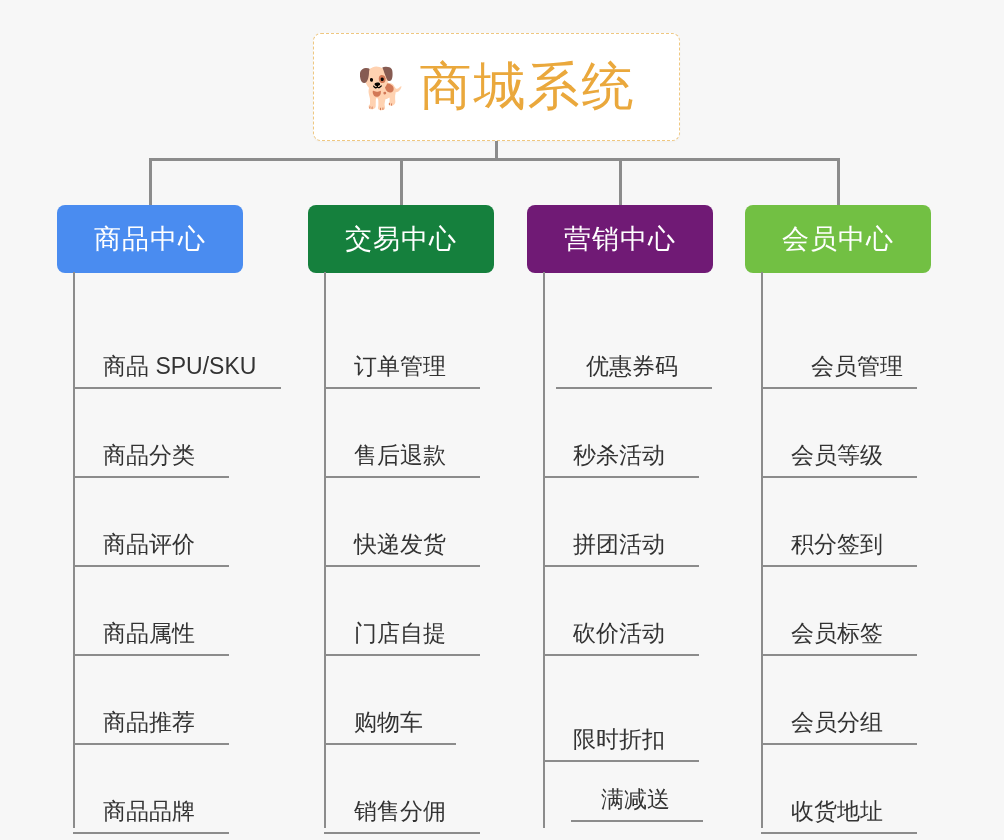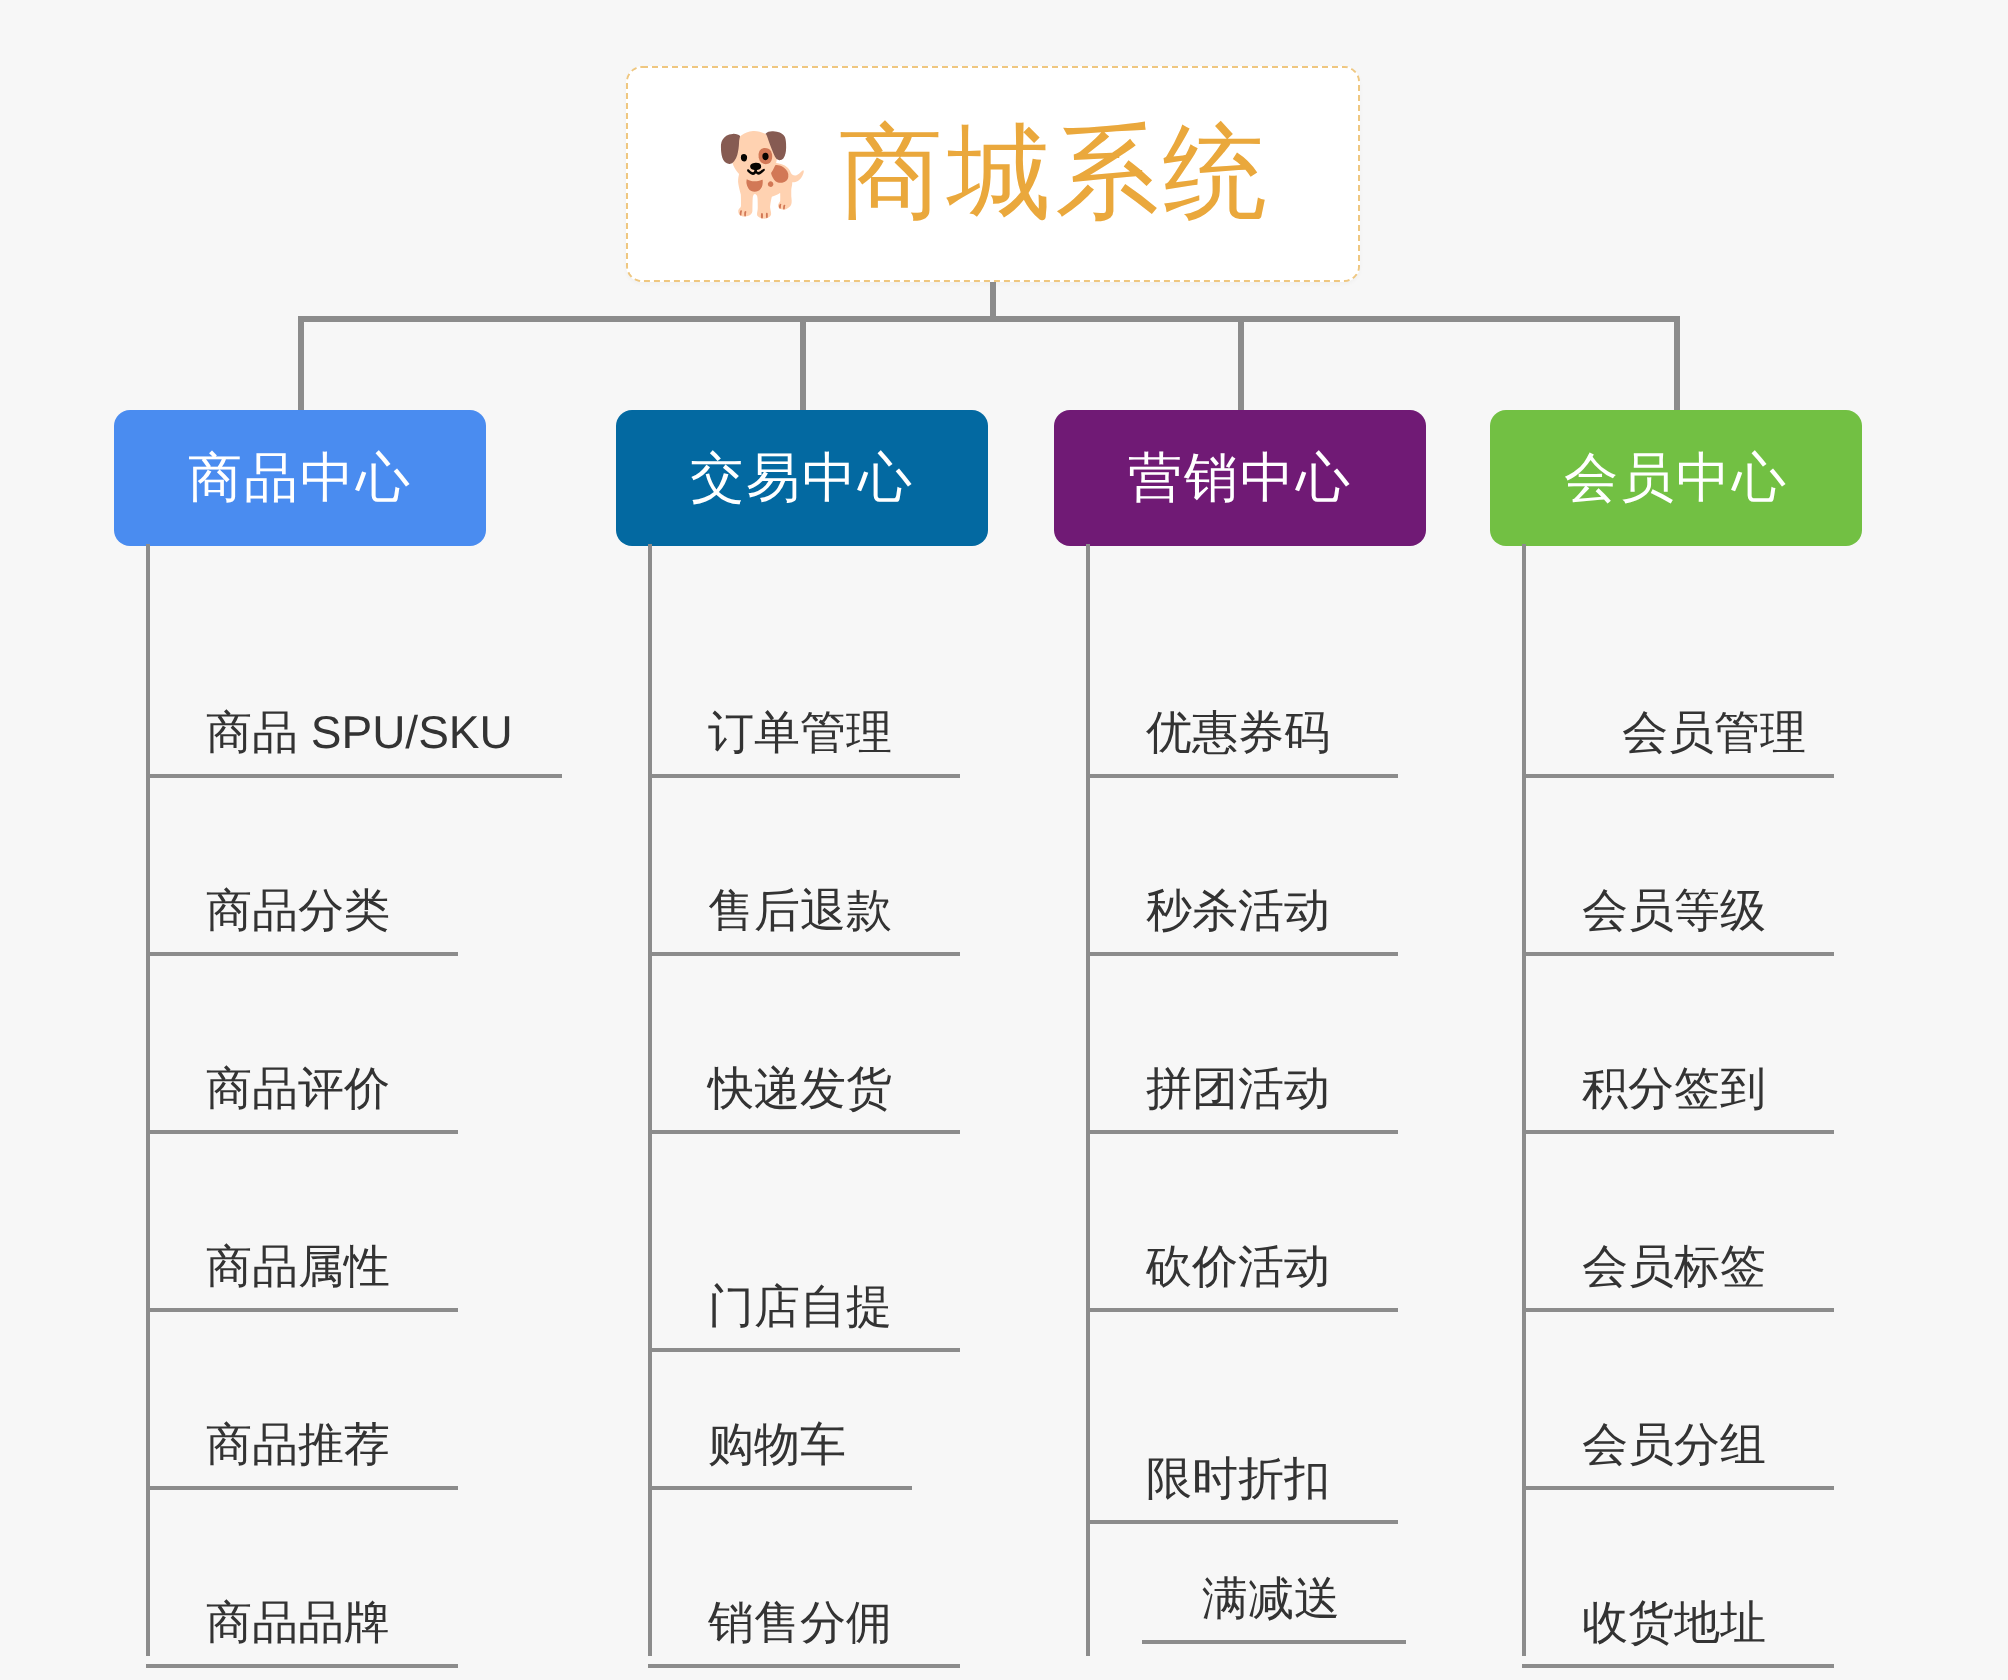--- a/index.html
+++ b/index.html
@@ -122,38 +122,38 @@
       </div>
       <div class="leaf-col" style="left: 73px;">
         <div class="leaf-spine" style="height: 556px;"></div>
         <div class="leaf-item" style="top: 79px; width: 208px;"><span>商品 SPU/SKU</span></div>
         <div class="leaf-item" style="top: 168px; width: 156px;"><span>商品分类</span></div>
         <div class="leaf-item" style="top: 257px; width: 156px;"><span>商品评价</span></div>
         <div class="leaf-item" style="top: 346px; width: 156px;"><span>商品属性</span></div>
         <div class="leaf-item" style="top: 435px; width: 156px;"><span>商品推荐</span></div>
         <div class="leaf-item" style="top: 524px; width: 156px;"><span>商品品牌</span></div>
       </div>
-      <div class="cat-box" style="left: 308px; top: 205px; width: 186px; background: #0369a1;">
+      <div class="cat-box" style="left: 308px; top: 205px; width: 186px; background: #15803d;">
         <span>交易中心</span>
       </div>
       <div class="leaf-col" style="left: 324px;">
         <div class="leaf-spine" style="height: 556px;"></div>
         <div class="leaf-item" style="top: 79px; width: 156px;"><span>订单管理</span></div>
         <div class="leaf-item" style="top: 168px; width: 156px;"><span>售后退款</span></div>
         <div class="leaf-item" style="top: 257px; width: 156px;"><span>快递发货</span></div>
-        <div class="leaf-item" style="top: 346px; width: 156px; margin-top: 20px;"><span>门店自提</span></div>
+        <div class="leaf-item" style="top: 346px; width: 156px;"><span>门店自提</span></div>
         <div class="leaf-item" style="top: 435px; width: 132px;"><span>购物车</span></div>
         <div class="leaf-item" style="top: 524px; width: 156px;"><span>销售分佣</span></div>
       </div>
       <div class="cat-box" style="left: 527px; top: 205px; width: 186px; background: #701a75;">
         <span>营销中心</span>
       </div>
       <div class="leaf-col" style="left: 543px;">
         <div class="leaf-spine" style="height: 556px;"></div>
-        <div class="leaf-item" style="top: 79px; width: 156px;"><span>优惠券码</span></div>
+        <div class="leaf-item" style="top: 79px; width: 156px; margin-left: 13px;"><span>优惠券码</span></div>
         <div class="leaf-item" style="top: 168px; width: 156px;"><span>秒杀活动</span></div>
         <div class="leaf-item" style="top: 257px; width: 156px;"><span>拼团活动</span></div>
         <div class="leaf-item" style="top: 346px; width: 156px;"><span>砍价活动</span></div>
         <div class="leaf-item" style="top: 452px; width: 156px;"><span>限时折扣</span></div>
         <div class="leaf-item" style="top: 512px; width: 132px; margin-left: 28px;"><span>满减送</span></div>
       </div>
       <div class="cat-box" style="left: 745px; top: 205px; width: 186px; background: rgb(114, 192, 67);">
         <span>会员中心</span>
       </div>
       <div class="leaf-col" style="left: 761px;">

